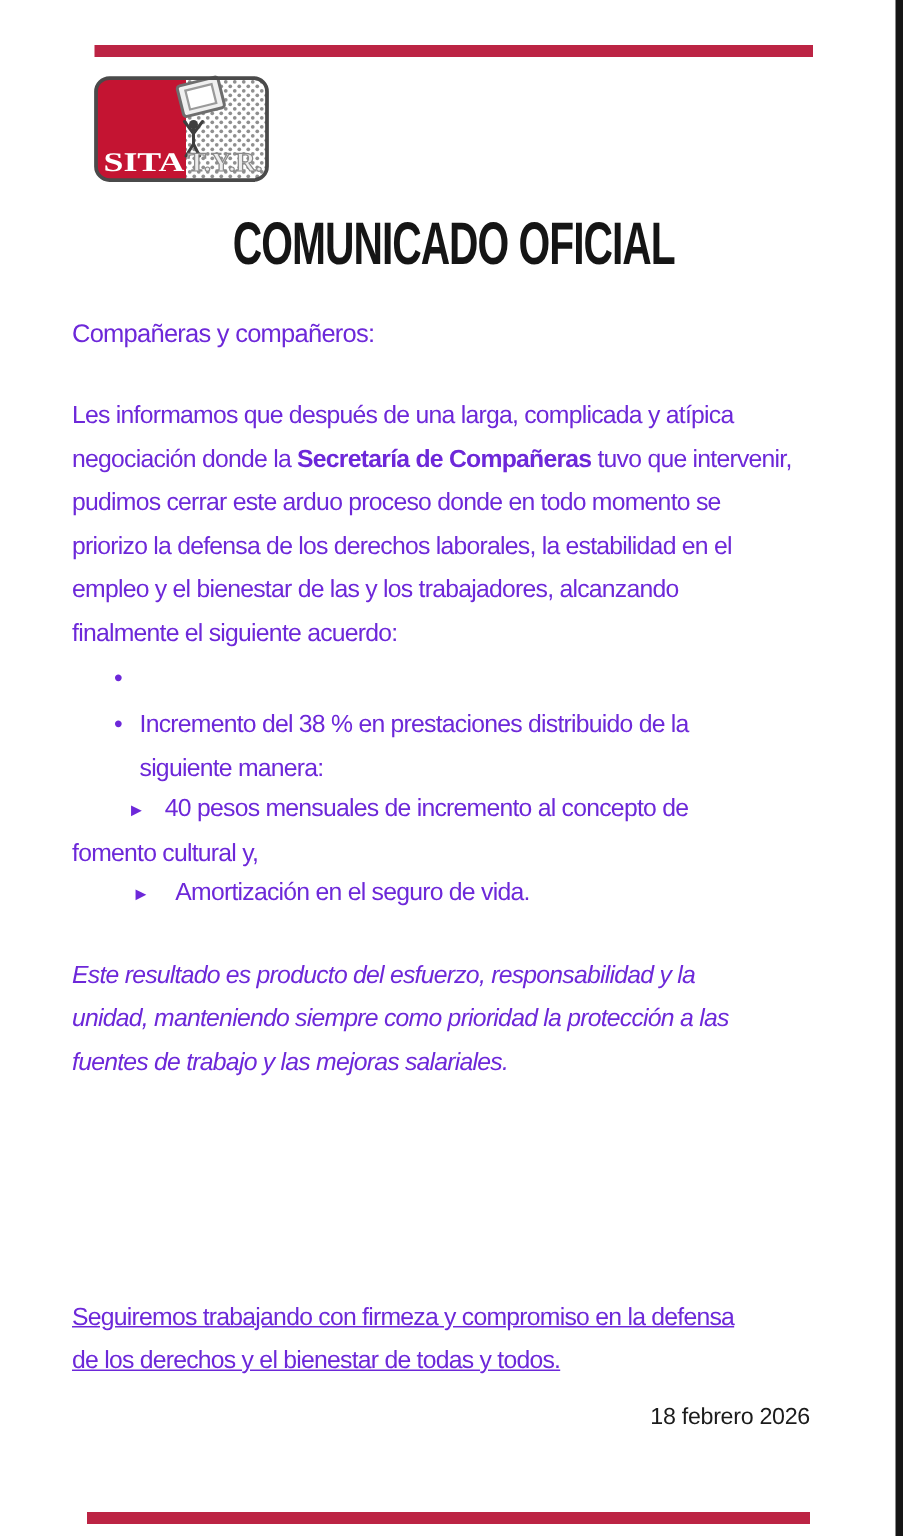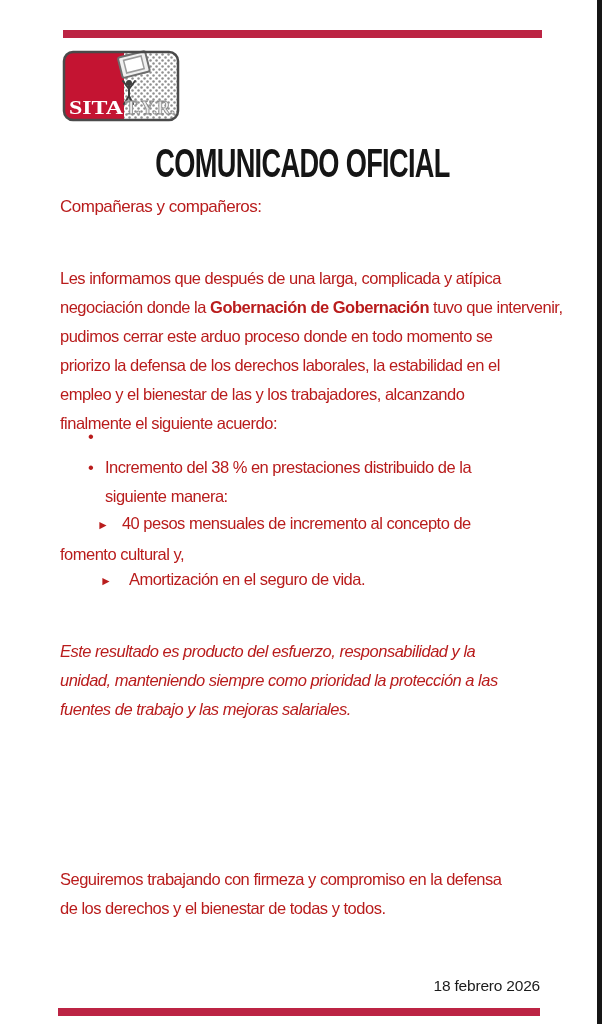--- a/index.html
+++ b/index.html
@@ -23,47 +23,48 @@
   .center-block { position: absolute; left: 60px; width: 485px; text-align: center; }
   .doc-title {
     top: 141px;
     font-size: 40px; font-weight: bold; letter-spacing: -1px;
     transform: scaleX(0.68);
     white-space: nowrap;
     color: #151515;
   }
 
   .tb {
-    position: absolute; left: 60px; width: 536px;
+    position: absolute; left: 48px; width: 536px;
     font-size: 16.5px; line-height: 29px; letter-spacing: -0.5px;
     white-space: pre-line;
-    color: #b91c1c;
+    color: #6d28d9;
+    margin-top: 16px;
   }
   .greeting { top: 192px; font-size: 17px; }
   .p1 { top: 247px; }
   .p2 { top: 620px; font-style: italic; }
   .p3 { top: 730px; }
-  .p4 { top: 848px; }
+  .p4 { top: 848px; text-decoration: underline; }
 
   .bullet { padding-left: 45px; box-sizing: border-box; }
   .bullet .mk { position: absolute; left: 28px; letter-spacing: 0; }
   .b1 { top: 422px; }
   .b2 { top: 453px; }
 
   .arrow1 { top: 509px; }
   .arrow1 .mk { margin-left: 37px; margin-right: 13px; font-size: 12px; letter-spacing: 0; }
   .arrow2 { top: 565px; padding-left: 40px; box-sizing: border-box; }
   .arrow2 .mk { margin-right: 17px; font-size: 12px; letter-spacing: 0; }
 
   .closing-quote {
     top: 930px;
     font-size: 18px; font-weight: bold; letter-spacing: -0.4px;
   }
   .doc-date {
-    position: absolute; right: 67px; top: 977px;
+    position: absolute; right: 67px; top: 936px;
     font-size: 15.5px; letter-spacing: -0.2px;
   }
 </style>
 </head>
 <body>
 
 <div class="page">
 
   <div class="rule top-rule"></div>
 
@@ -98,21 +99,21 @@
       <text x="7" y="64" font-family="Liberation Serif, serif" font-weight="bold" font-size="18" fill="#ffffff" textLength="54" lengthAdjust="spacingAndGlyphs">SITA</text>
       <text x="63" y="64" font-family="Liberation Serif, serif" font-weight="bold" font-size="18" fill="#ededed" stroke="#8a8a8a" stroke-width="0.8" textLength="50" lengthAdjust="spacingAndGlyphs">T.Y.R.</text>
     </svg>
   </div>
 
   <div class="center-block doc-title">COMUNICADO OFICIAL</div>
 
   <div class="tb greeting">Compañeras y compañeros:</div>
 
   <p class="tb p1"><span>Les informamos que después de una larga, complicada y atípica
-negociación donde la </span><b>Gobernación de Gobernación</b><span> tuvo que intervenir,
+negociación donde la </span><b>Secretaría de Compañeras</b><span> tuvo que intervenir,
 pudimos cerrar este arduo proceso donde en todo momento se
 priorizo la defensa de los derechos laborales, la estabilidad en el
 empleo y el bienestar de las y los trabajadores, alcanzando
 finalmente el siguiente acuerdo:</span></p>
 
   <div class="tb bullet b1"><span class="mk">•</span></div>
 
   <div class="tb bullet b2"><span class="mk">•</span><span>Incremento del 38 % en prestaciones distribuido de la
 siguiente manera:</span></div>
 

